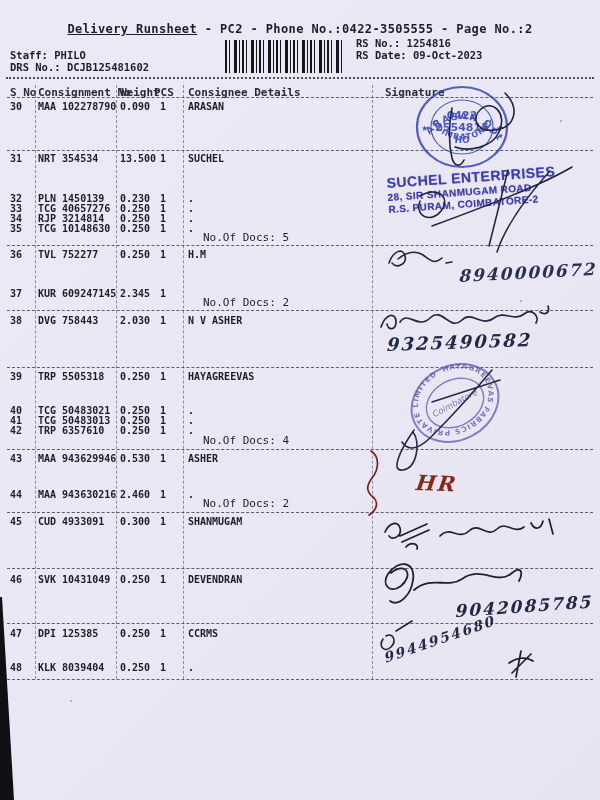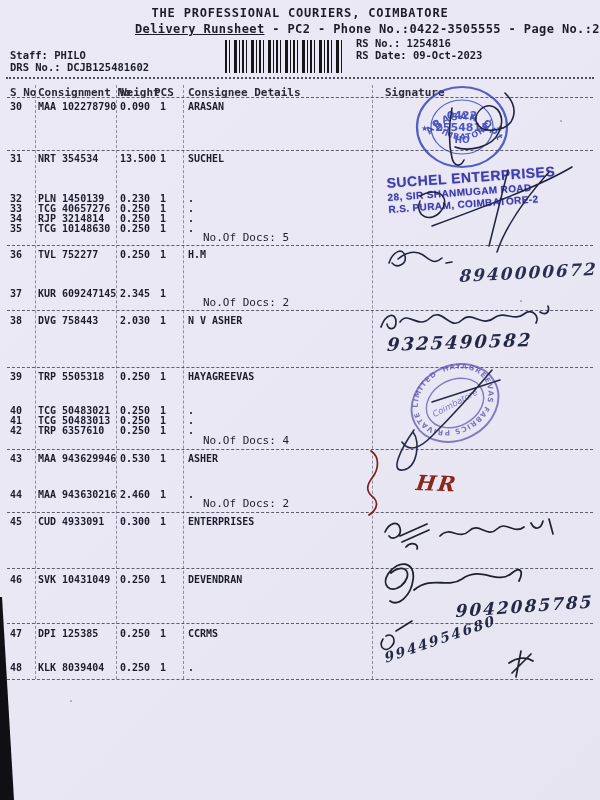--- a/index.html
+++ b/index.html
@@ -6,21 +6,21 @@
   body{width:600px;height:800px;overflow:hidden;background:#b7b4c6;}
   .paper{
     position:relative;width:600px;height:800px;
     background:linear-gradient(135deg,#ebe9f6 0%,#e9e7f3 55%,#e6e4f0 100%);
     font-family:"DejaVu Sans Mono", monospace;
     color:#1c1c2b;
   }
   
   .doc-title{position:absolute;top:6px;left:0;width:100%;text-align:center;
     font-size:12px;font-weight:bold;letter-spacing:.8px;}
-  .doc-subtitle{position:absolute;top:22px;left:0;width:100%;text-align:right;
+  .doc-subtitle{position:absolute;top:22px;left:0;width:100%;text-align:center;
     font-size:12px;font-weight:bold;letter-spacing:.4px;}
   .doc-subtitle .u{text-decoration:underline;}
   .meta{position:absolute;font-size:10.5px;font-weight:bold;white-space:nowrap;}
   .m-route{top:37px;left:10px;} .m-staff{top:49px;left:10px;} .m-drs{top:61px;left:10px;}
   .m-rsno{top:37px;left:356px;} .m-rsdate{top:49px;left:356px;}
   .barcode{position:absolute;top:40px;left:225px;width:119px;height:33px;
     background:repeating-linear-gradient(90deg,
       #15151a 0 2px, transparent 2px 4px,
       #15151a 4px 5px, transparent 5px 9px,
       #15151a 9px 12px, transparent 12px 14px,
@@ -48,21 +48,20 @@
   svg{position:absolute;}
   .edge-wedge{position:absolute;left:0;top:597px;width:14px;height:203px;background:#101014;
     clip-path:polygon(0 0,2px 0,100% 100%,0 100%);}
   .speck{position:absolute;width:2px;height:2px;border-radius:50%;background:rgba(90,90,110,.5);}
 </style>
 </head>
 <body>
 
 <div class="paper">
 
-  <div class="doc-title">THE PROFESSIONAL COURIERS, COIMBATORE</div>
   <div class="doc-subtitle"><span class="u">Delivery Runsheet</span><span> - PC2 - Phone No.:0422-3505555 - Page No.:2</span></div>
 
   <div class="meta m-staff"><span>Staff:</span> <span>PHILO</span></div>
   <div class="meta m-drs"><span>DRS No.:</span> <span>DCJB125481602</span></div>
   <div class="meta m-rsno"><span>RS No.:</span> <span>1254816</span></div>
   <div class="meta m-rsdate"><span>RS Date:</span> <span>09-Oct-2023</span></div>
 
   <div class="barcode"></div>
   <div class="meta-sep"></div>
 
@@ -182,21 +181,21 @@
       <span class="c-cons">MAA 943630216</span>
       <span class="c-wt">2.460</span>
       <span class="c-pcs">1</span>
       <span class="c-cdet">.</span>
     </div>
       <div class="t-row" style="top: 516px;">
       <span class="c-sno">45</span>
       <span class="c-cons">CUD 4933091</span>
       <span class="c-wt">0.300</span>
       <span class="c-pcs">1</span>
-      <span class="c-cdet">ENTERPRISES</span>
+      <span class="c-cdet">SHANMUGAM</span>
     </div>
       <div class="t-row" style="top: 574px;">
       <span class="c-sno">46</span>
       <span class="c-cons">SVK 10431049</span>
       <span class="c-wt">0.250</span>
       <span class="c-pcs">1</span>
       <span class="c-cdet">DEVENDRAN</span>
     </div>
       <div class="t-row" style="top: 628px;">
       <span class="c-sno">47</span>

